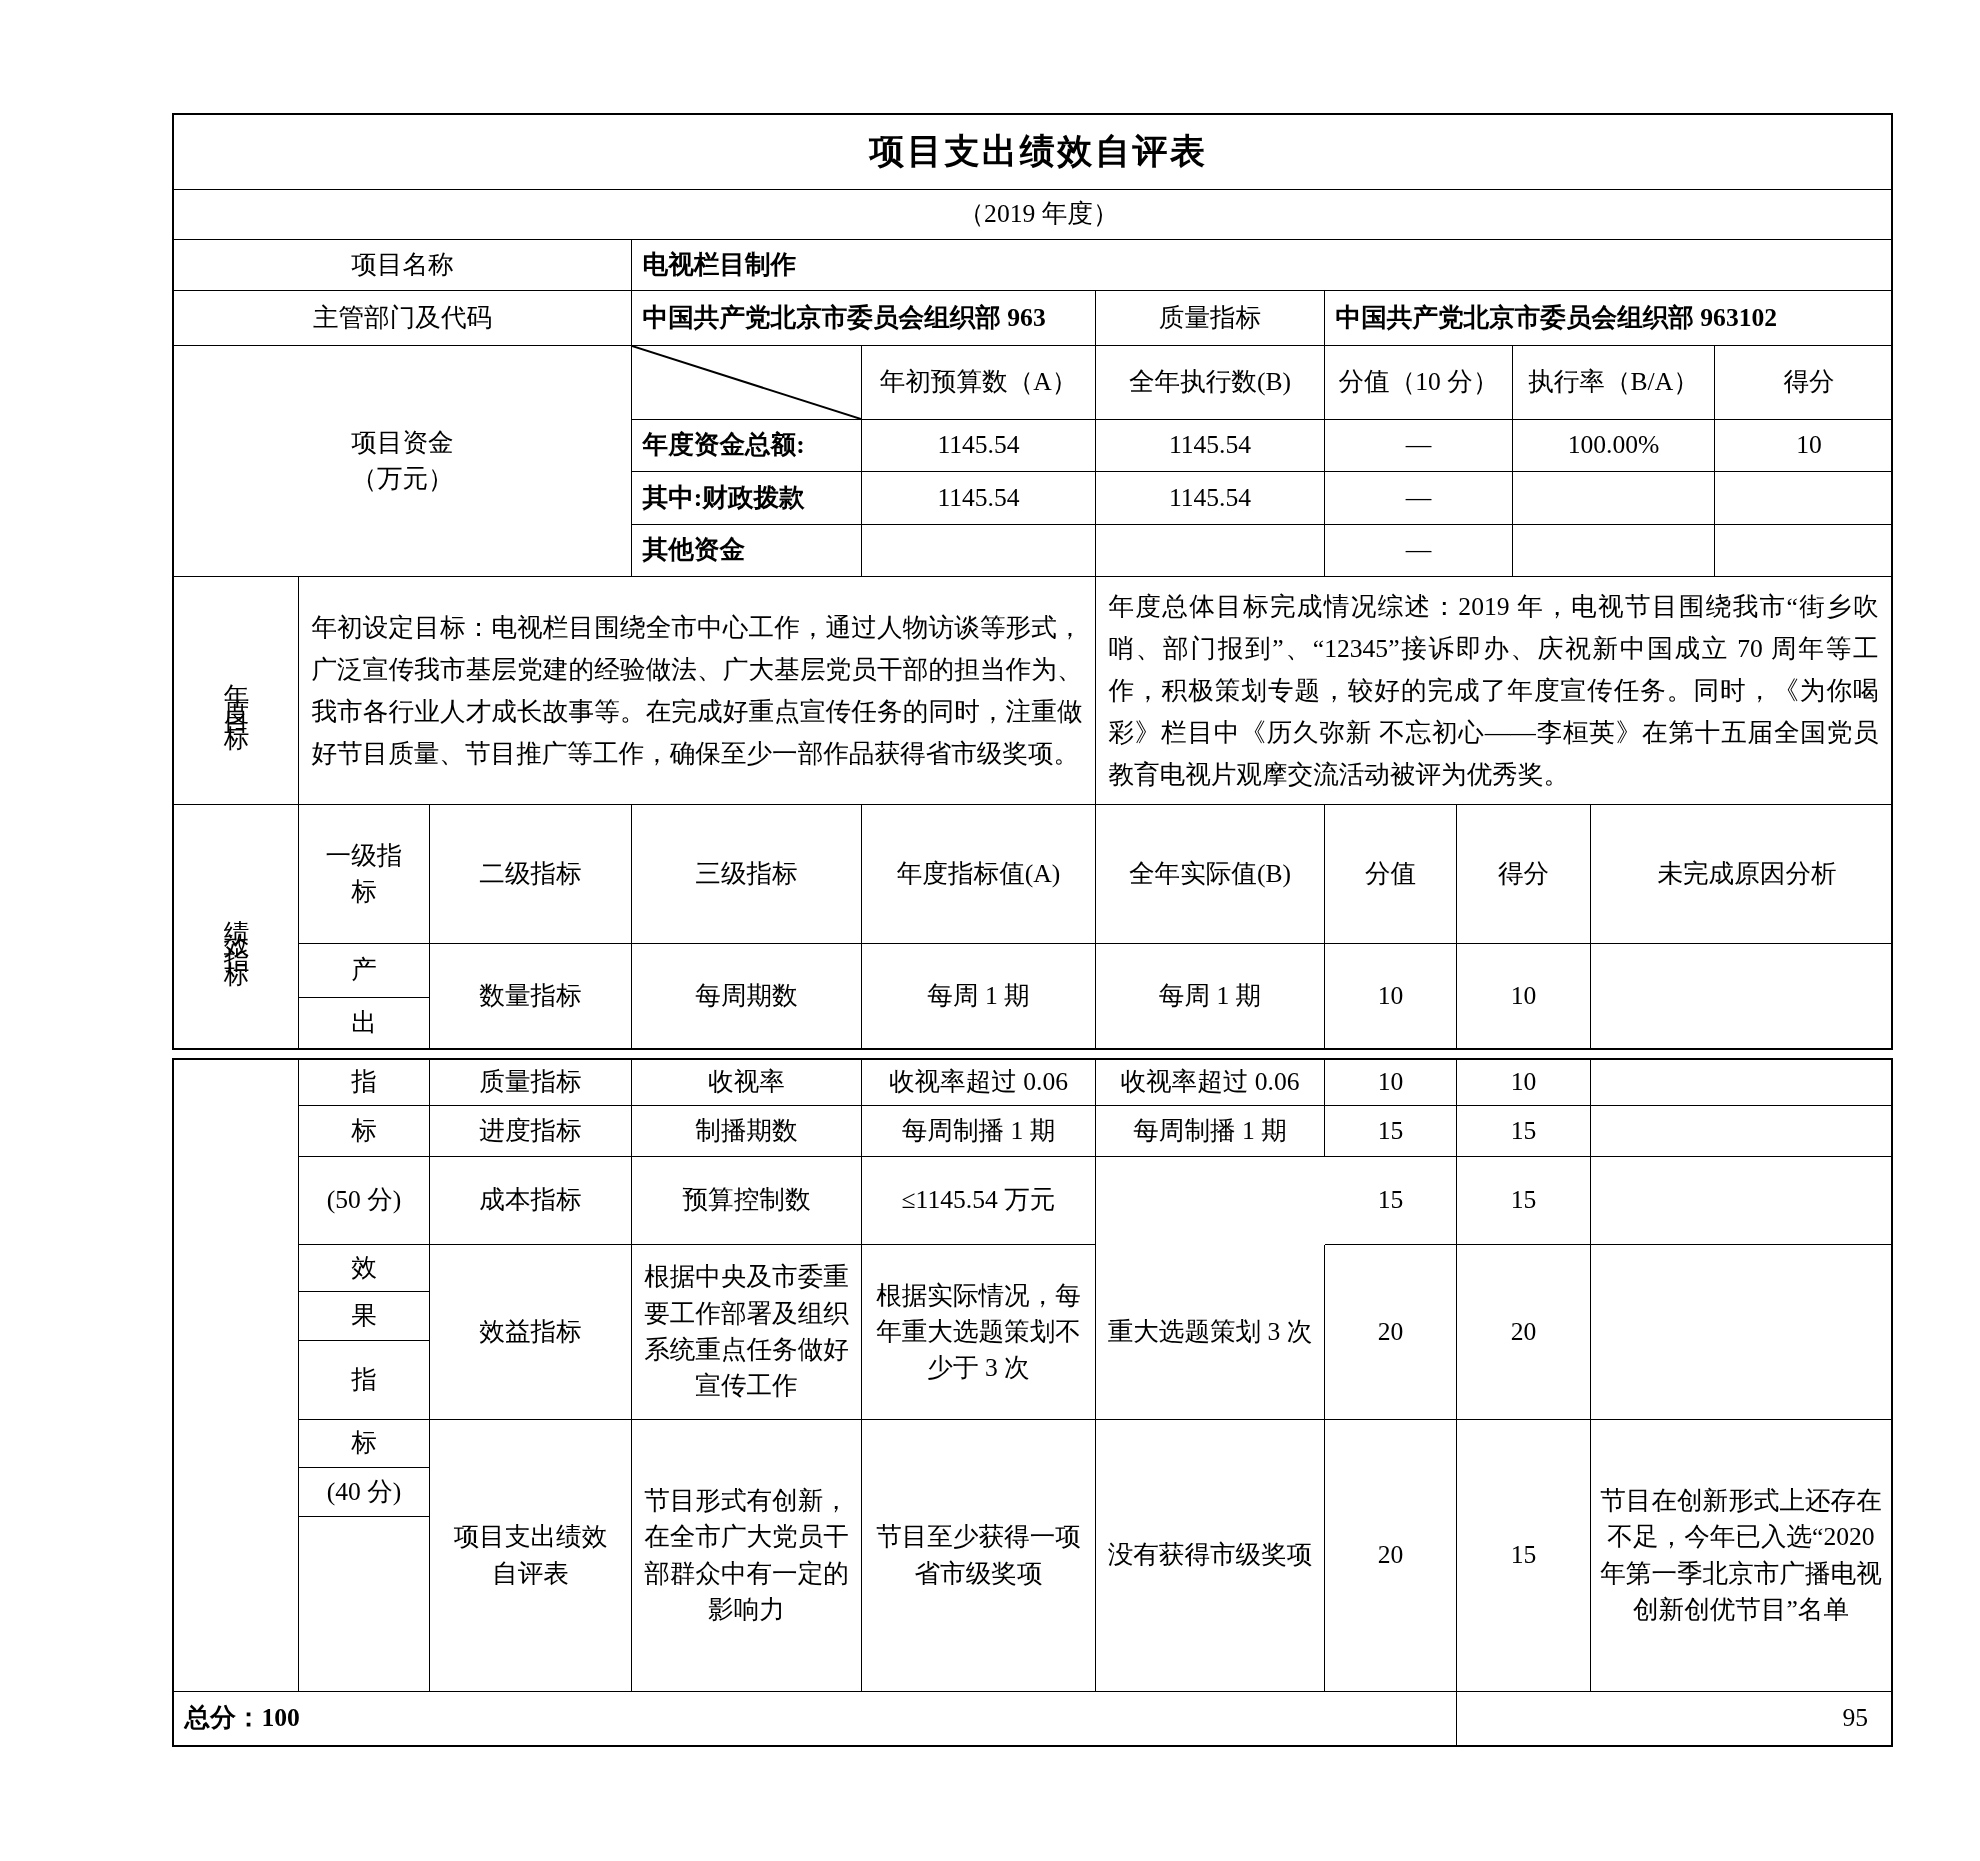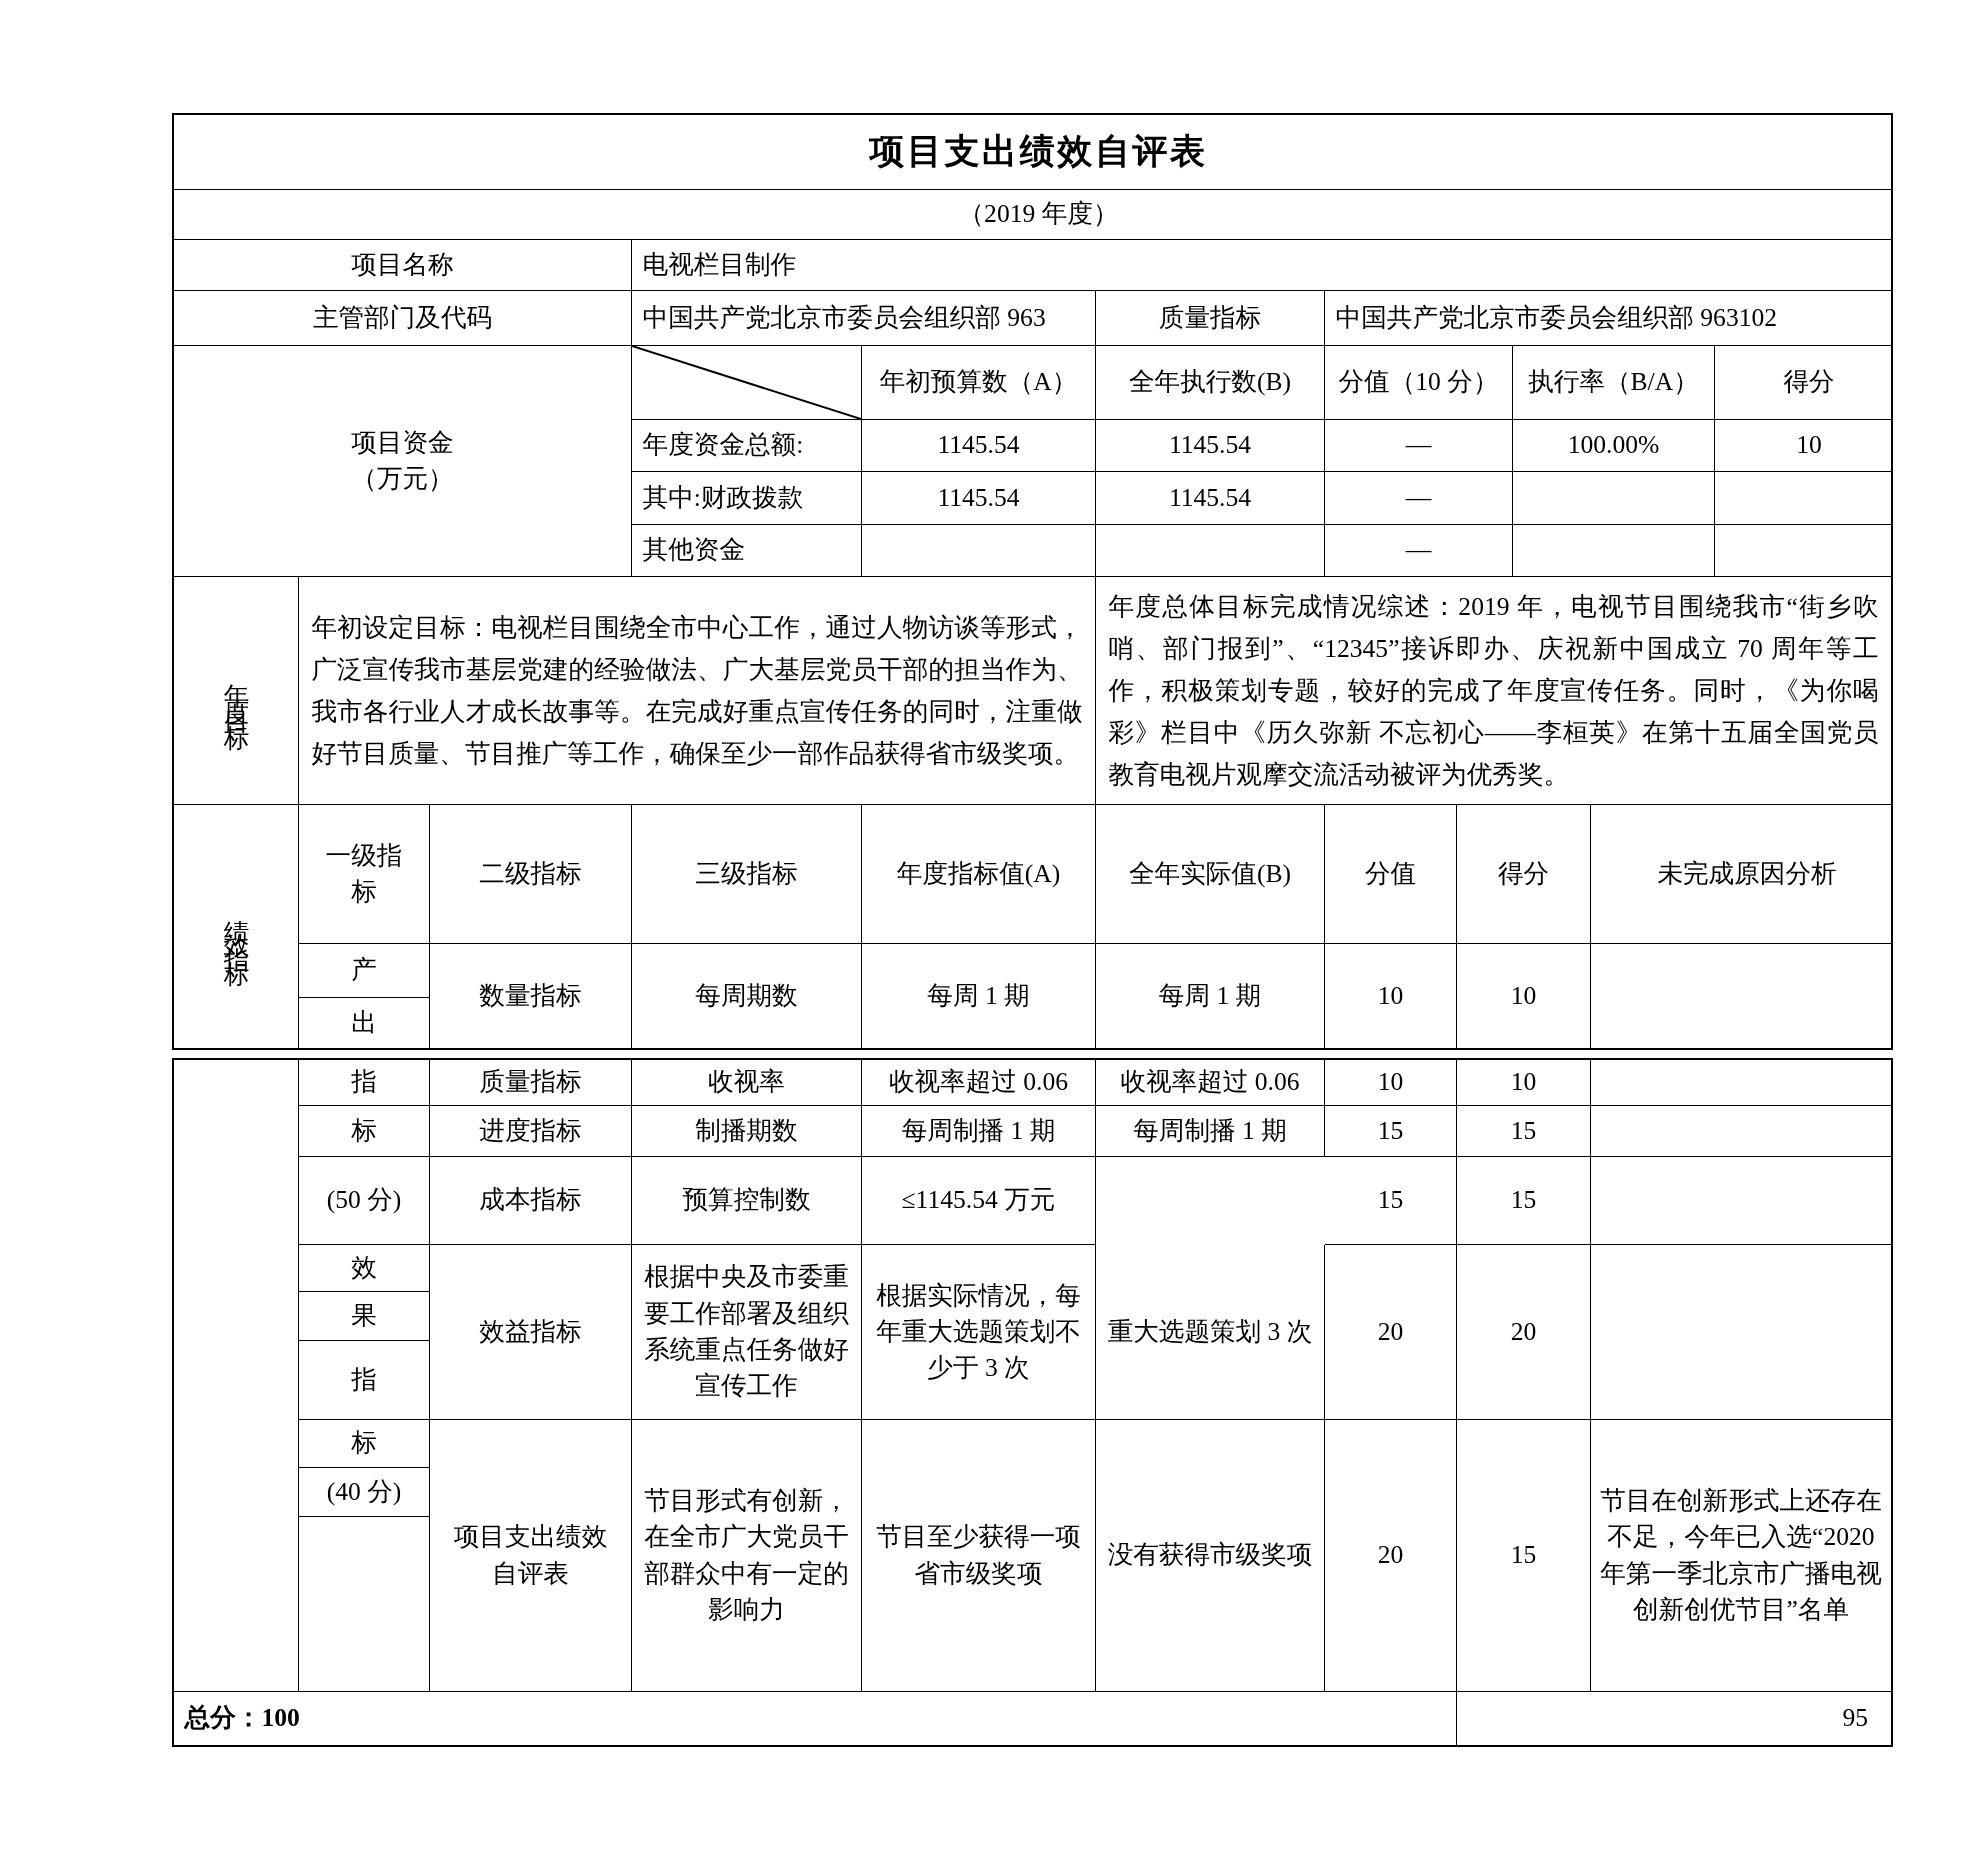--- a/index.html
+++ b/index.html
@@ -29,21 +29,21 @@
     align-items:center;
     justify-content:center;
     text-align:center;
     padding:3.5px 7px;
     font-size:25.6px;
     line-height:1.42;
     overflow:hidden;
   }
   .lc { border-right:none;padding-left:19px; }
   .lr { border-bottom:none; }
-  .left  { justify-content:flex-start; text-align:left; padding-left:10.6px; }
+  .left  { justify-content:flex-start; text-align:left; padding-left:10.6px;font-weight:bold; }
   .right { justify-content:flex-end;  text-align:left; padding-right:23px; }
   .title { font-size:35px; font-weight:bold; letter-spacing:2.6px; }
   .bold  { font-weight:bold; }
   .stack { flex-direction:column;text-align:center; }
   .vert  {
     writing-mode:vertical-rl;
     text-orientation:upright;
     letter-spacing:14px;
     padding:7px 3.5px;
   }

